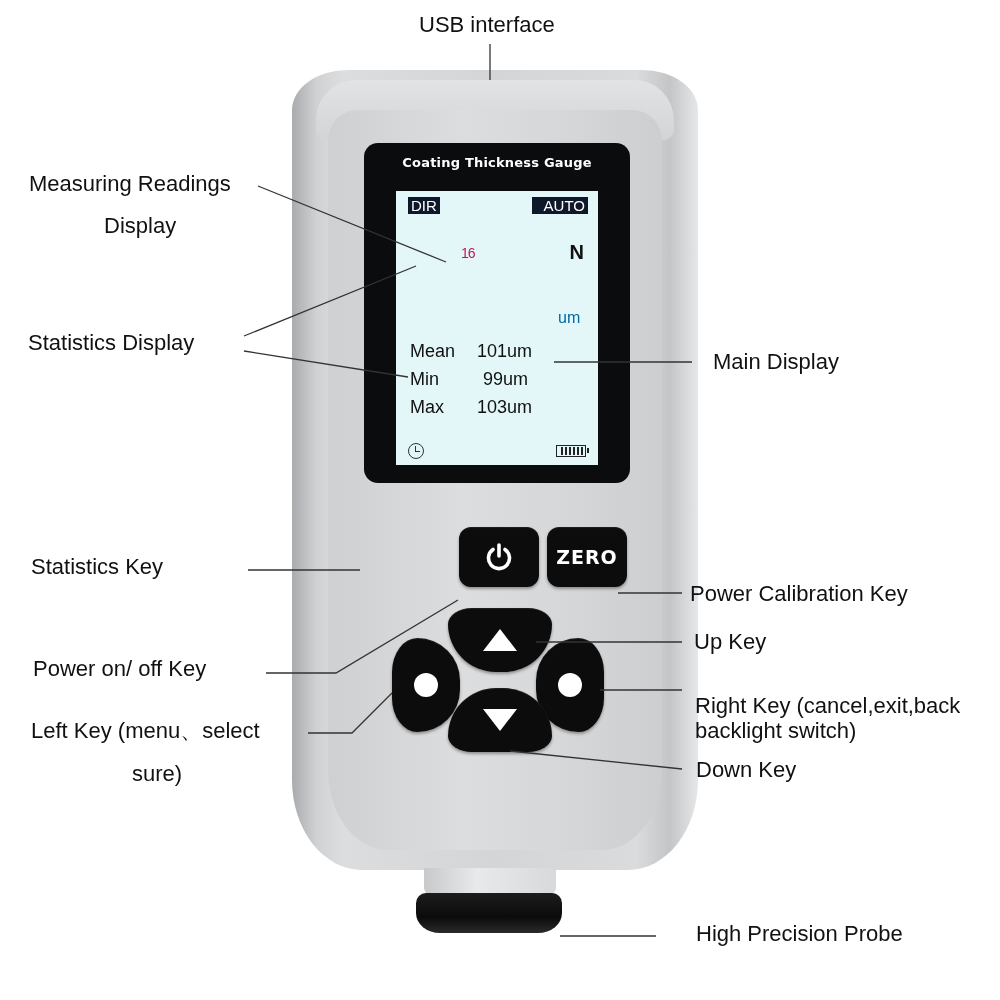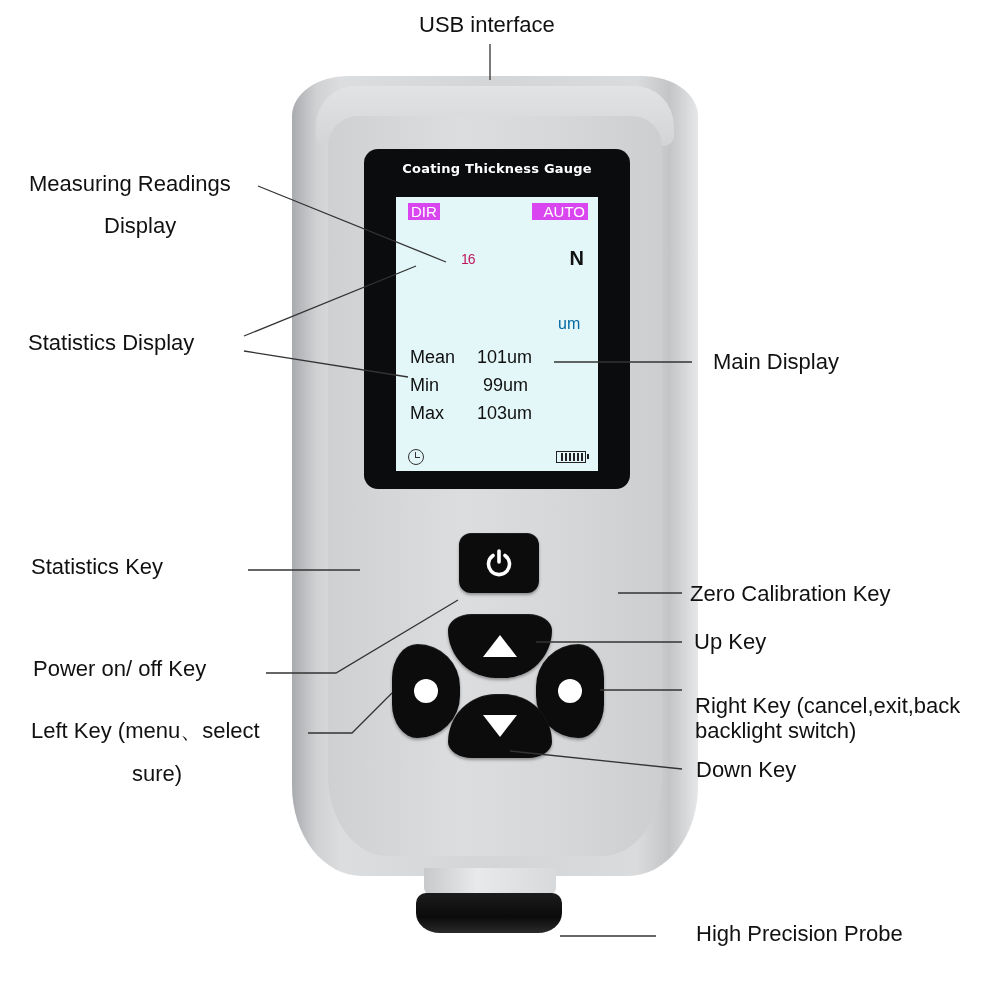--- a/index.html
+++ b/index.html
@@ -2,36 +2,36 @@
 <html><head>
 <meta charset="utf-8">
 <style>
   html, body { margin:0; padding:0; }
   body { width:1000px; height:1000px; background:#ffffff; position:relative; overflow:hidden;
          font-family:"Liberation Sans", "DejaVu Sans", sans-serif; color:#111; }
   .label { position:absolute; font-size:22px; color:#111; white-space:nowrap; line-height:1; }
   svg.overlay { position:absolute; left:0; top:0; width:1000px; height:1000px; pointer-events:none; }
 
   
-  .device { position:absolute; left:292px; top:76px; width:406px; height:656px; }
+  .device { position:absolute; left:292px; top:70px; width:406px; height:656px; }
   .body-outer { position:absolute; left:0; top:0; width:406px; height:800px;
     background:linear-gradient(90deg,#a9abae 0%,#cfd1d3 6%,#dcdddf 12%,#d4d5d7 50%,#dadbdd 85%,#c3c5c7 93%,#e6e7e8 100%);
     border-radius:56px 56px 70px 70px / 40px 40px 90px 90px; }
   .body-top { position:absolute; left:24px; top:10px; width:358px; height:60px;
     background:linear-gradient(180deg,#e2e3e4,#d3d4d6); border-radius:40px 40px 10px 10px; }
   .body-inner { position:absolute; left:36px; top:40px; width:334px; height:740px;
     background:linear-gradient(90deg,#cfd0d2,#dcdddf 40%,#d6d7d9 70%,#cdced0);
     border-radius:30px 30px 60px 60px / 30px 30px 80px 80px; }
 
   
   .bezel { position:absolute; left:72px; top:73px; width:266px; height:340px; background:#0b0c0e; border-radius:14px; }
   .bezel-title { position:absolute; left:0; top:12px; width:100%; text-align:center; color:#fff;
     font-family:"DejaVu Sans", sans-serif; font-weight:bold; font-size:13px; letter-spacing:0.2px; }
   .lcd { position:absolute; left:32px; top:48px; width:202px; height:274px; background:#e3f6f8; }
-  .badge { position:absolute; top:6px; background:#d946ef; color:#fff; font-size:15px; padding:1px 3px; line-height:15px; }
+  .badge { position:absolute; top:6px; background:#0f172a; color:#fff; font-size:15px; padding:1px 3px; line-height:15px; }
   .badge.dir { left:12px; }
   .badge.auto { right:10px;padding-left:12px; }
   .count { position:absolute; left:32px; top:54px; font-size:14px; color:#be185d; letter-spacing:-1px;margin-left:33px; }
   .mode-n { position:absolute; right:14px; top:50px; font-size:20px; color:#111; font-weight:bold; }
   .reading { position:absolute; left:34px; top:52px; font-size:84px; color:#050505; letter-spacing:-4px; line-height:1; }
   .unit { position:absolute; left:162px; top:118px; font-size:16px; color:#0369a1; }
   .stat-row { position:absolute; left:14px; font-size:18px; color:#111; }
   .stat-row .k { display:inline-block; width:62px; }
   .stat-row .v { display:inline-block; }
   .clock { position:absolute; left:12px; bottom:6px; width:16px; height:16px; border:1.5px solid #333; border-radius:50%; box-sizing:border-box; }
@@ -94,20 +94,23 @@
       <div class="battery"></div>
     </div>
   </div>
 
   <div class="key top power">
     <svg class="power-icon" viewBox="0 0 30 30">
       <path d="M9 7.5 A10.5 10.5 0 1 0 21 7.5" fill="none" stroke="#fff" stroke-width="3.6" stroke-linecap="round"></path>
       <line x1="15" y1="3" x2="15" y2="14" stroke="#fff" stroke-width="3.6" stroke-linecap="round"></line>
     </svg>
   </div>
+  <div class="key top zero">
+    <span>ZERO</span>
+  </div>
 
   <div class="key up">
     <div class="tri-up"></div>
   </div>
   <div class="key left">
     <div class="dot"></div>
   </div>
   <div class="key right">
     <div class="dot"></div>
   </div>
@@ -136,21 +139,21 @@
     <line x1="560" y1="936" x2="656" y2="936"></line>
   </g>
 </svg>
 
 <div class="label" style="left:419px; top:14px">USB interface</div>
 <div class="label" style="left:29px; top:173px">Measuring Readings</div>
 <div class="label" style="left:104px; top:215px">Display</div>
 <div class="label" style="left:28px; top:332px">Statistics Display</div>
 <div class="label" style="left:713px; top:351px">Main Display</div>
 <div class="label" style="left:31px; top:556px">Statistics Key</div>
-<div class="label" style="left:690px; top:583px">Zero Calibration Key</div>
+<div class="label" style="left:690px; top:583px">Power Calibration Key</div>
 <div class="label" style="left:694px; top:631px">Up Key</div>
 <div class="label" style="left:33px; top:658px">Power on/  off Key</div>
 <div class="label" style="left:695px; top:695px">Right Key (cancel,exit,back</div>
 <div class="label" style="left:695px; top:720px">backlight switch)</div>
 <div class="label" style="left:31px; top:720px">Left Key (menu、select</div>
 <div class="label" style="left:132px; top:763px">sure)</div>
 <div class="label" style="left:696px; top:759px">Down Key</div>
 <div class="label" style="left:696px; top:923px">High Precision Probe</div>
 
 </body></html>

